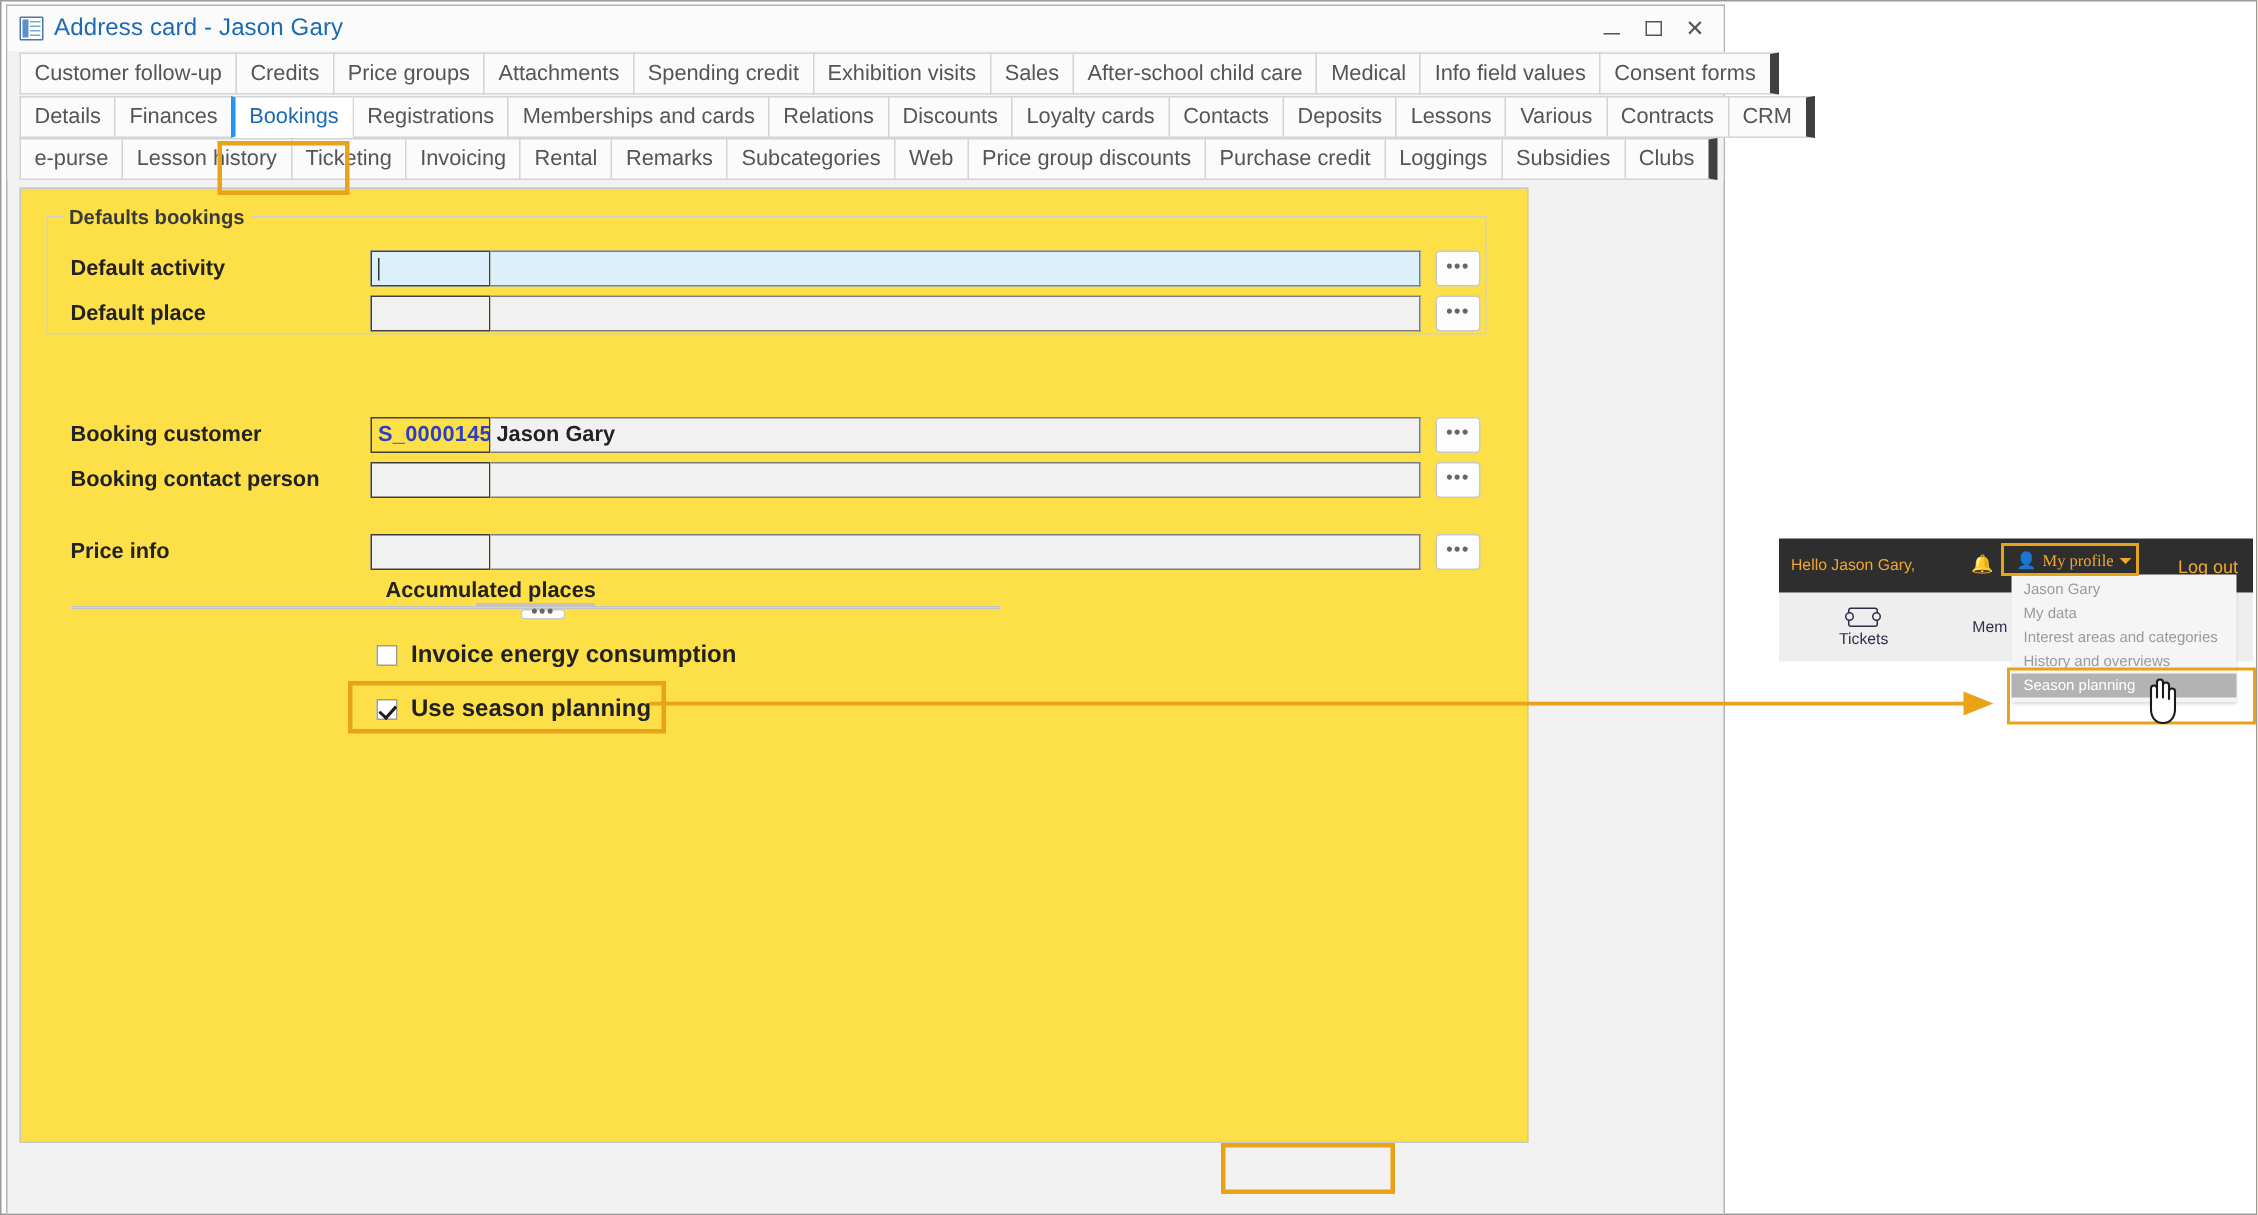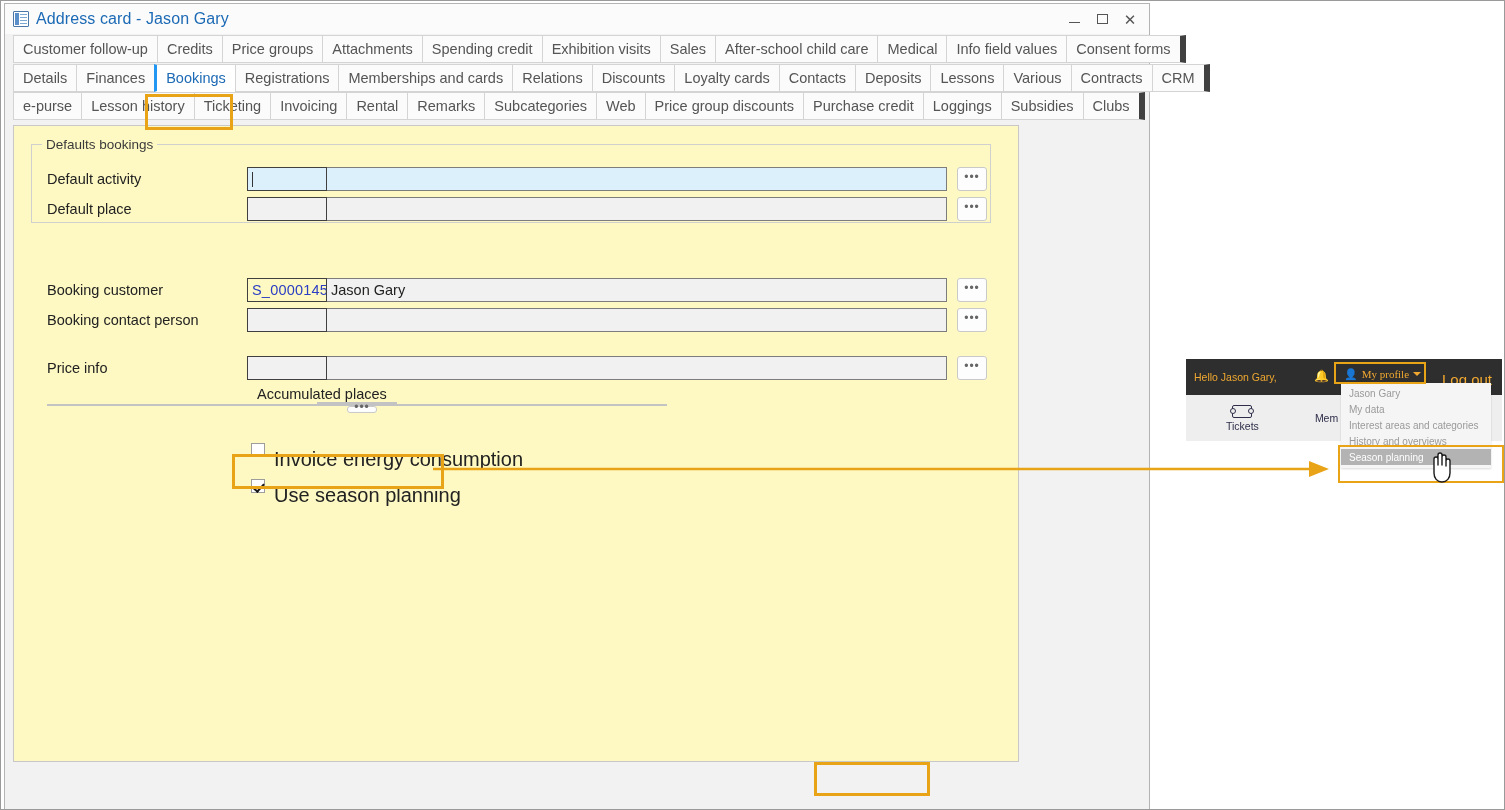--- a/index.html
+++ b/index.html
@@ -129,22 +129,23 @@
     border: 3px solid #e8a317;
     z-index: 10;
     pointer-events: none;
   }
 
   
   #content {
     position: absolute;
     left: 8px; top: 121px;
     width: 1006px; height: 637px;
-    background: #fef9c3;
+    background: #fde047;
     border: 1px solid #c8c8c8;
+    font-weight: bold;
   }
 
   fieldset.group {
     position: absolute;
     margin: 0; padding: 0;
     border: 1px solid #d0d0d0;
     background: transparent;
   }
   fieldset.group > legend {
     margin-left: 10px;
@@ -219,21 +220,21 @@
   }
   .cbox.checked::after {
     content: "";
     position: absolute;
     left: 3px; top: 1px;
     width: 5px; height: 9px;
     border: solid #1a1a1a;
     border-width: 0 2px 2px 0;
     transform: rotate(42deg);
   }
-  .cb-label { font-size: 20px; color: #222222; white-space: nowrap; margin-top: 20px; }
+  .cb-label { font-size: 16px; color: #222222; white-space: nowrap; }
 
   
   #season-highlight {
     position: absolute;
     left: 227px; top: 450px;
     width: 212px; height: 35px;
     border: 3px solid #e8a317;
     z-index: 9;
     pointer-events: none;
   }
@@ -311,21 +312,21 @@
   #my-profile-label { font-size: 11px; color: #f0a830; font-family: Liberation Serif, serif; }
   #caret-down {
     width: 0; height: 0;
     border-left: 4px solid transparent;
     border-right: 4px solid transparent;
     border-top: 4px solid #f0a830;
   }
   #logout {
     position: absolute;
     right: 10px; top: 12px;
-    font-size: 15px;
+    font-size: 12px;
     color: #f0a830;
     white-space: nowrap;
   }
   #profile-highlight {
     position: absolute;
     left: 1333px; top: 361px;
     width: 92px; height: 22px;
     border: 2px solid #e8a317;
     z-index: 14;
     pointer-events: none;

